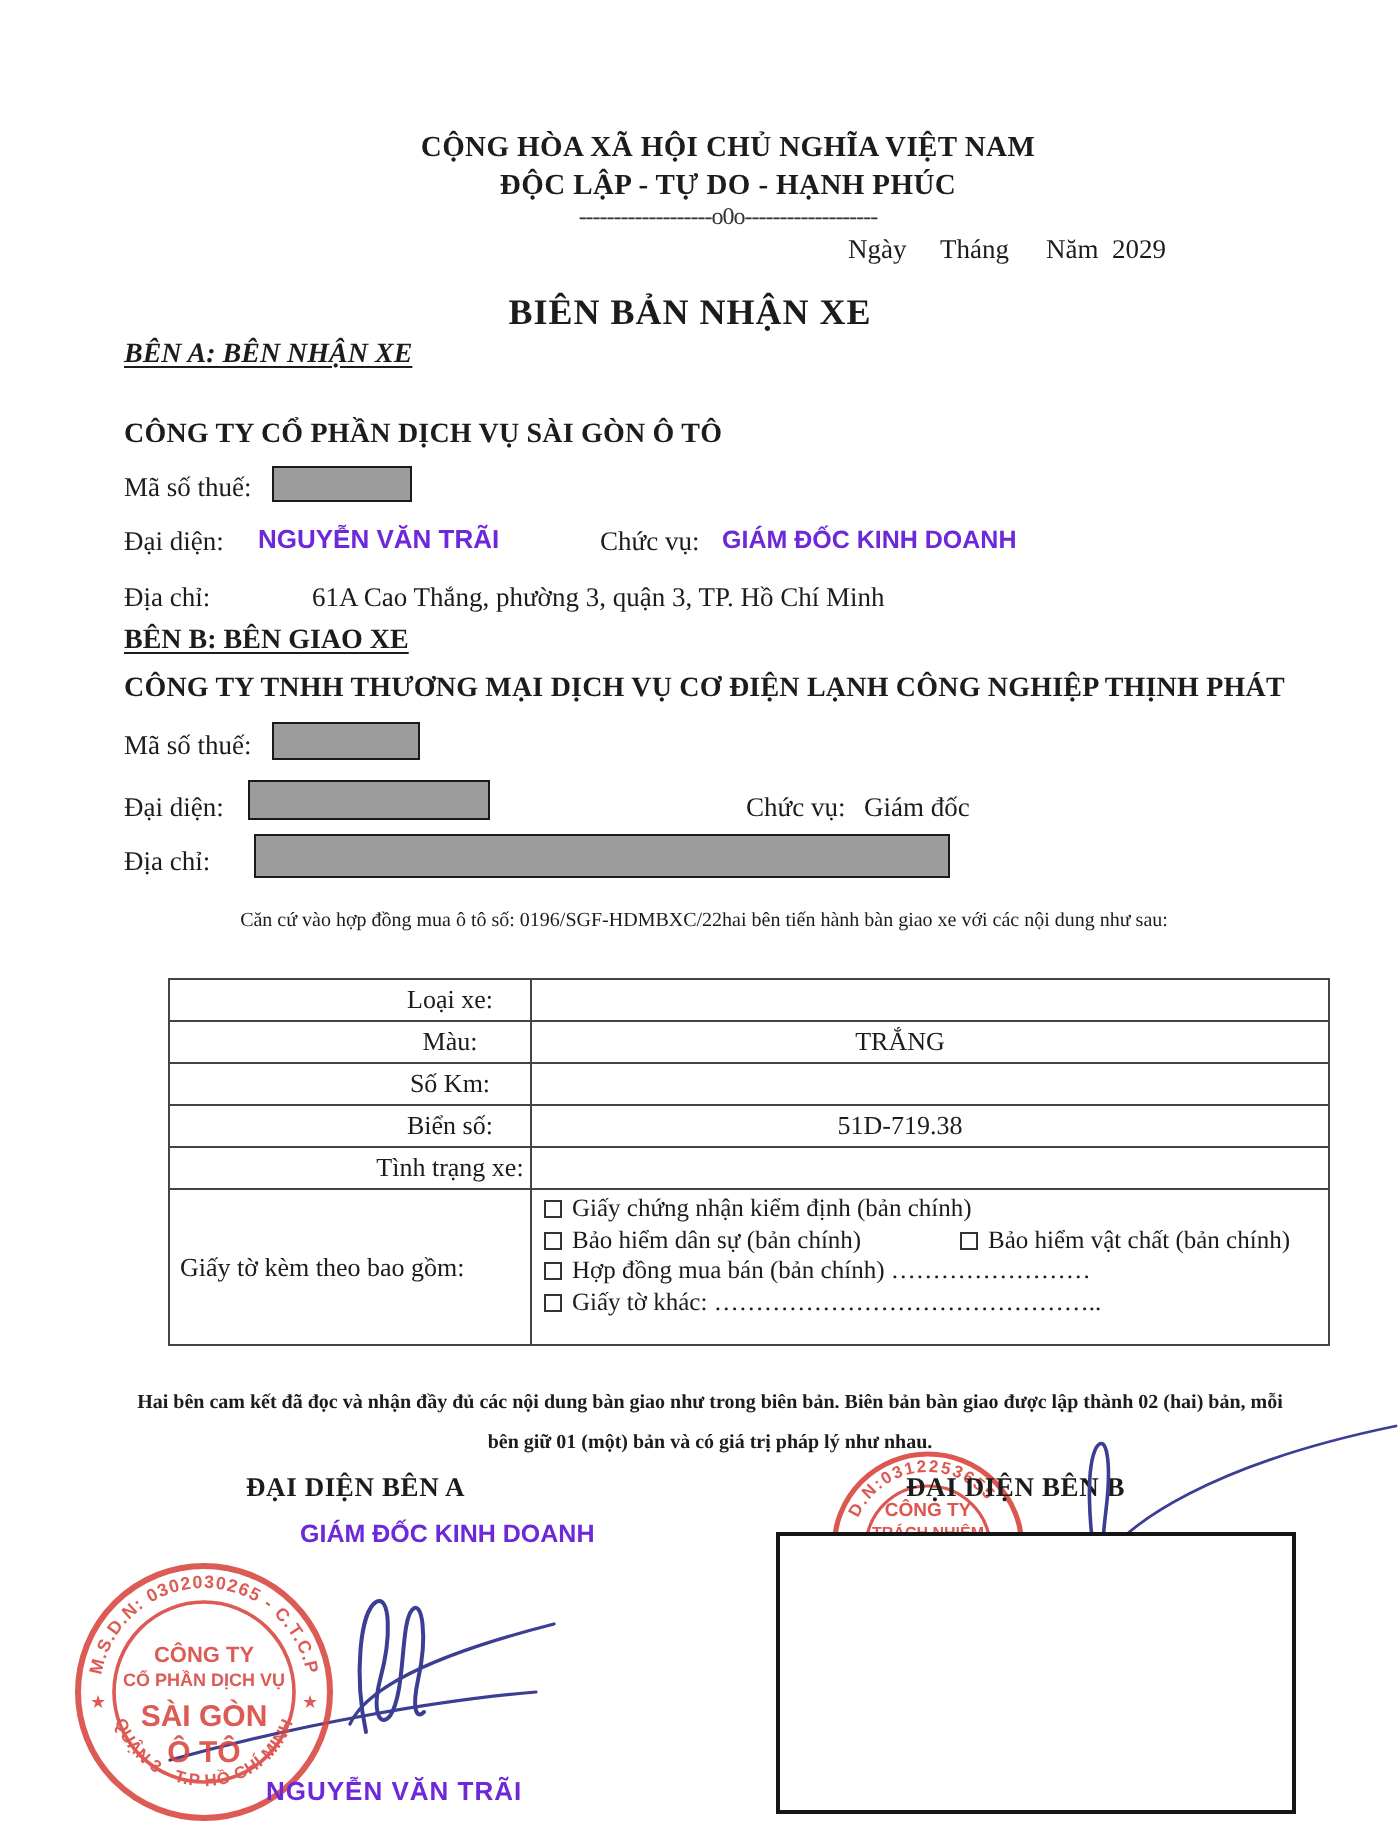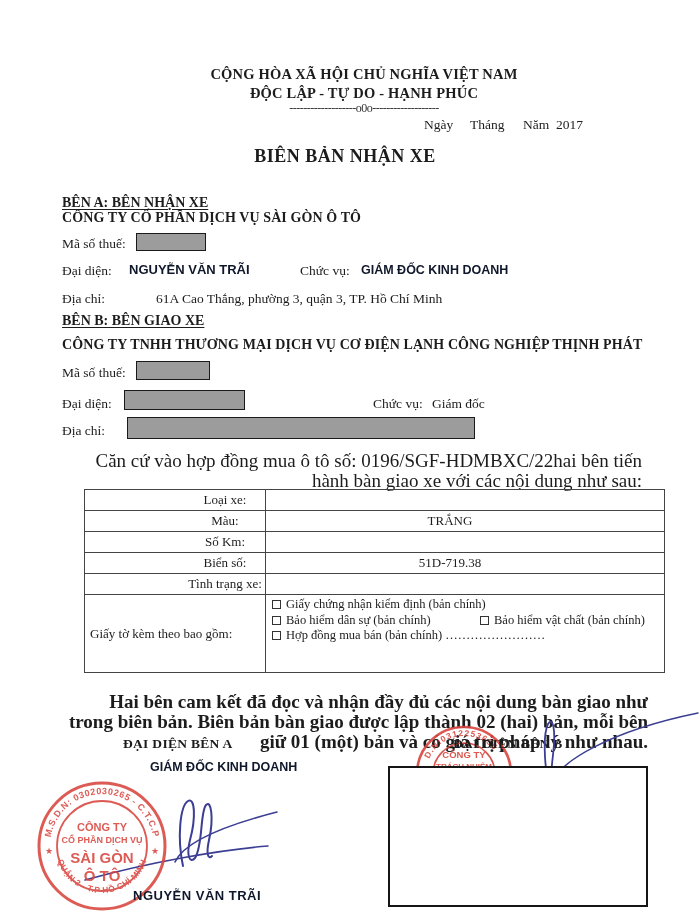--- a/index.html
+++ b/index.html
@@ -5,29 +5,29 @@
   * { margin:0; padding:0; box-sizing:border-box; }
   body { background:#e8e8e8; font-family:"Liberation Serif","DejaVu Serif",serif; }
   .page {
     position:relative; width:700px; height:914px; margin:0 auto;
     background:#ffffff; color:#1c1c1c; overflow:hidden;padding-left:36px;
   }
   .abs { position:absolute; }
   .b { font-weight:bold; }
   .u { text-decoration:underline; text-underline-offset:2px; }
   .center { text-align:center; }
-  .red { color:#0f172a; font-family:"Liberation Sans","DejaVu Sans",sans-serif; font-weight:bold; }
+  .red { color:#6d28d9; font-family:"Liberation Sans","DejaVu Sans",sans-serif; font-weight:bold; }
   .hdr { width:700px; font-size:14.5px; letter-spacing:.2px; }
   .sep { width:700px; font-size:12px; color:#333; letter-spacing:-.5px; }
   .title { width:700px; font-size:18px; letter-spacing:.5px; }
   .lbl { font-size:13.5px; }
   .heading { font-size:14px; }
   .company { font-size:14px; letter-spacing:.1px; }
   .redact { background:#9c9c9c; border:1.5px solid #1a1a1a; }
-  .para { font-size:19px; line-height:19.5px; width:580px; text-align:right; }
+  .para { font-size:10px; line-height:19.5px; width:580px; text-align:center; }
   
   .vtable { left:84px; top:489px; width:581px; border:1px solid #444; font-size:13px; }
   .vrow { display:flex; border-bottom:1px solid #444; }
   .vrow:last-child { border-bottom:none; }
   .vlabel { width:181px; border-right:1px solid #444; height:20px; line-height:20px;
             text-align:center; padding-left:100px; white-space:nowrap; }
   .vvalue { flex:1; height:20px; line-height:20px; text-align:center; padding-right:30px; }
   .docs-row { min-height:77px; }
   .docs-label { display:flex; align-items:center; justify-content:flex-start;
                 padding:0 0 0 5px; height:auto; line-height:16px; text-align:right; }
@@ -52,26 +52,26 @@
 <div class="page">
 
   <div class="abs hdr b center" style="top:66px; left:14px;">CỘNG HÒA XÃ HỘI CHỦ NGHĨA VIỆT NAM</div>
   <div class="abs hdr b center" style="top:85px; left:14px;">ĐỘC LẬP - TỰ DO - HẠNH PHÚC</div>
   <div class="abs sep center" style="top:101px; left:14px;">-------------------o0o-------------------</div>
 
   <div class="abs lbl" style="top:117px; left:0; width:700px;">
     <span class="abs" style="left:408px;margin-left:16px;">Ngày</span>
     <span class="abs" style="left:470px;">Tháng</span>
     <span class="abs" style="left:523px;">Năm</span>
-    <span class="abs" style="left:556px;">2017</span>
+    <span class="abs" style="left:556px;">2029</span>
   </div>
 
   <div class="abs title b center" style="top:146px; left:-5px;">BIÊN BẢN NHẬN XE</div>
 
-  <div class="abs heading b u" style="top:195px; left:62px;">BÊN A: BÊN NHẬN XE</div>
+  <div class="abs heading b u" style="top:170px; left:62px;font-style:italic;">BÊN A: BÊN NHẬN XE</div>
   <div class="abs company b" style="top:210px; left:62px;">CÔNG TY CỔ PHẦN DỊCH VỤ SÀI GÒN Ô TÔ</div>
 
   <div class="abs lbl" style="top:236px; left:62px;">Mã số thuế:</div>
   <div class="abs redact" style="top:233px; left:136px; width:70px; height:18px;"></div>
 
   <div class="abs lbl" style="top:263px; left:62px;">Đại diện:</div>
   <div class="abs red" style="top:262px; left:129px; font-size:13px;">NGUYỄN VĂN TRÃI</div>
   <div class="abs lbl" style="top:263px; left:300px;">Chức vụ:</div>
   <div class="abs red" style="top:263px; left:361px; font-size:12.5px;">GIÁM ĐỐC KINH DOANH</div>
 
@@ -112,20 +112,21 @@
     </div>
     <div class="vrow">
       <div class="vlabel">Tình trạng xe:</div>
     </div>
     <div class="vrow docs-row">
       <div class="vlabel docs-label">Giấy tờ kèm theo bao gồm:</div>
       <div class="vvalue docs-list">
         <div class="doc-line"><span class="cb"></span><span>Giấy chứng nhận kiểm định (bản chính)</span></div>
         <div class="doc-line"><span class="doc-item-w"><span class="cb"></span><span>Bảo hiểm dân sự (bản chính)</span></span><span><span class="cb"></span><span>Bảo hiểm vật chất (bản chính)</span></span></div>
         <div class="doc-line"><span class="cb"></span><span>Hợp đồng mua bán (bản chính) ……………………</span></div>
+        <div class="doc-line"><span class="cb"></span><span>Giấy tờ khác: ………………………………………..</span></div>
       </div>
     </div>
   </div>
 
   <div class="abs para" style="top:692px; left:62px; width:586px; line-height:20px;font-weight:bold;">Hai bên cam kết đã đọc và nhận đầy đủ các nội dung bàn giao như trong biên bản. Biên bản bàn giao được lập thành 02 (hai) bản, mỗi bên giữ 01 (một) bản và có giá trị pháp lý như nhau.</div>
 
   <div class="abs b z3" style="top:736px; left:123px; font-size:13.5px; letter-spacing:.3px;">ĐẠI DIỆN BÊN A</div>
   <div class="abs red z3" style="top:760px; left:150px; font-size:12.5px;">GIÁM ĐỐC KINH DOANH</div>
   <div class="abs b z2" style="top:736px; left:453px; font-size:13.5px; letter-spacing:.3px;">ĐẠI DIỆN BÊN B</div>
 

